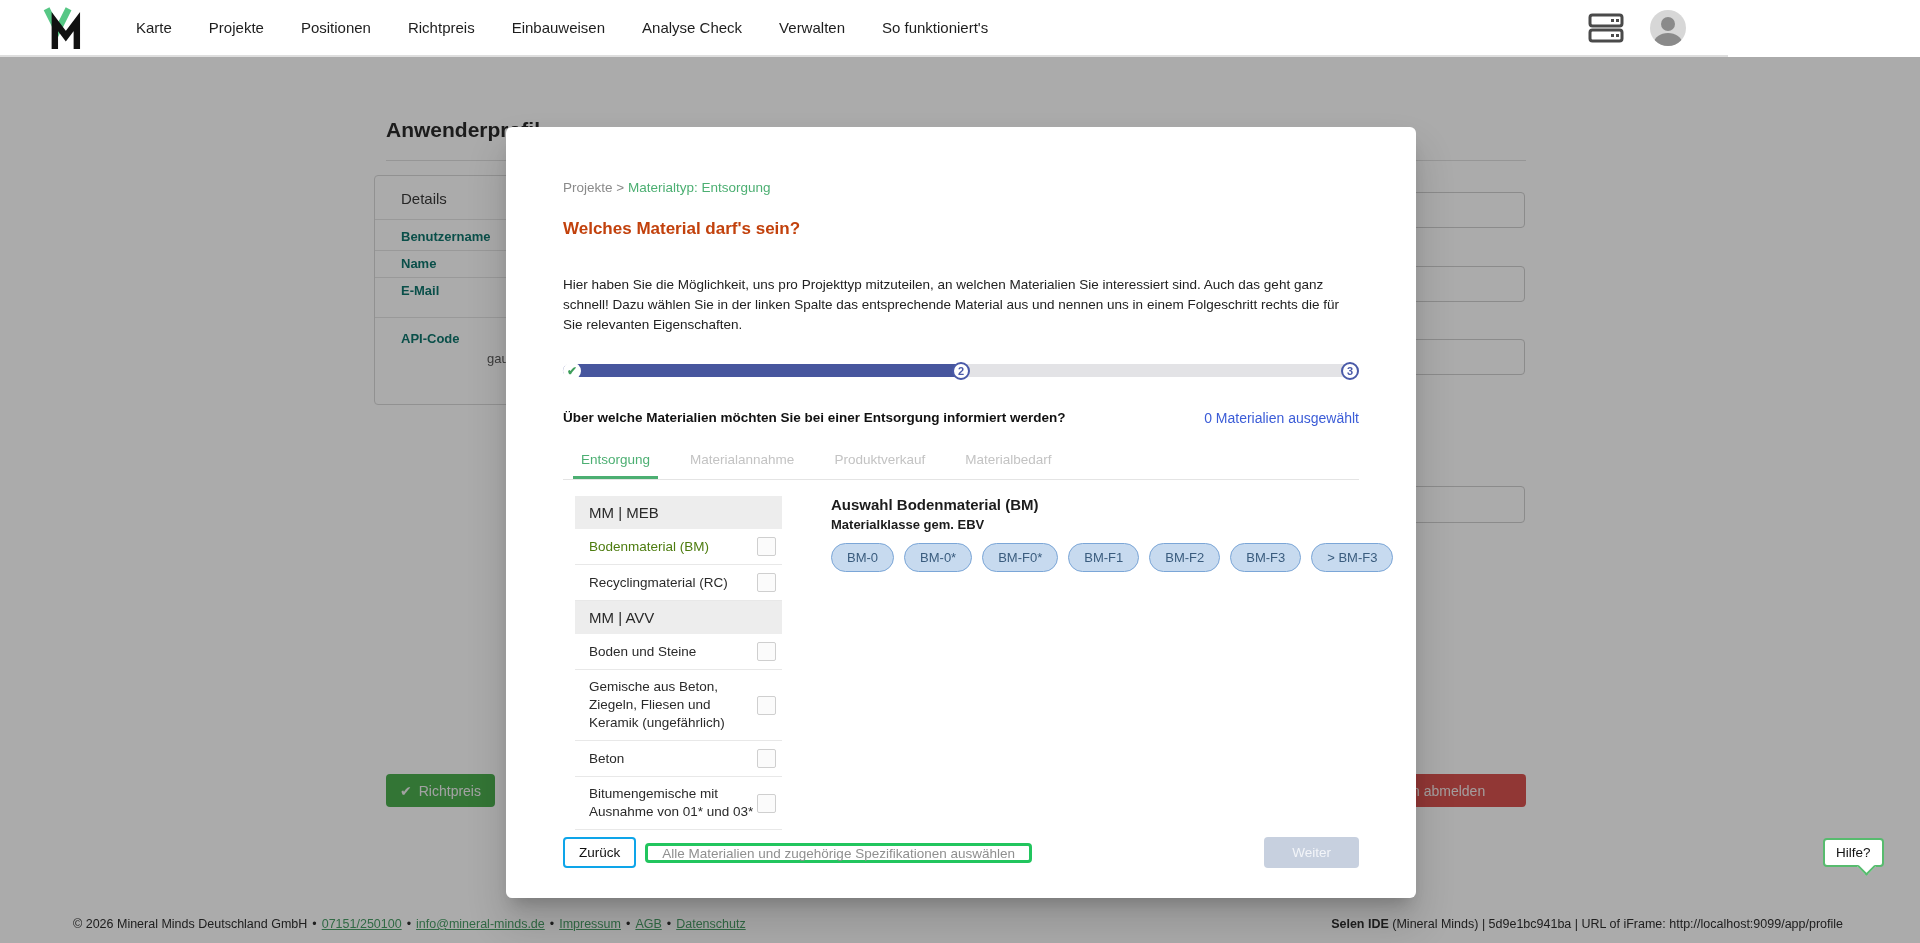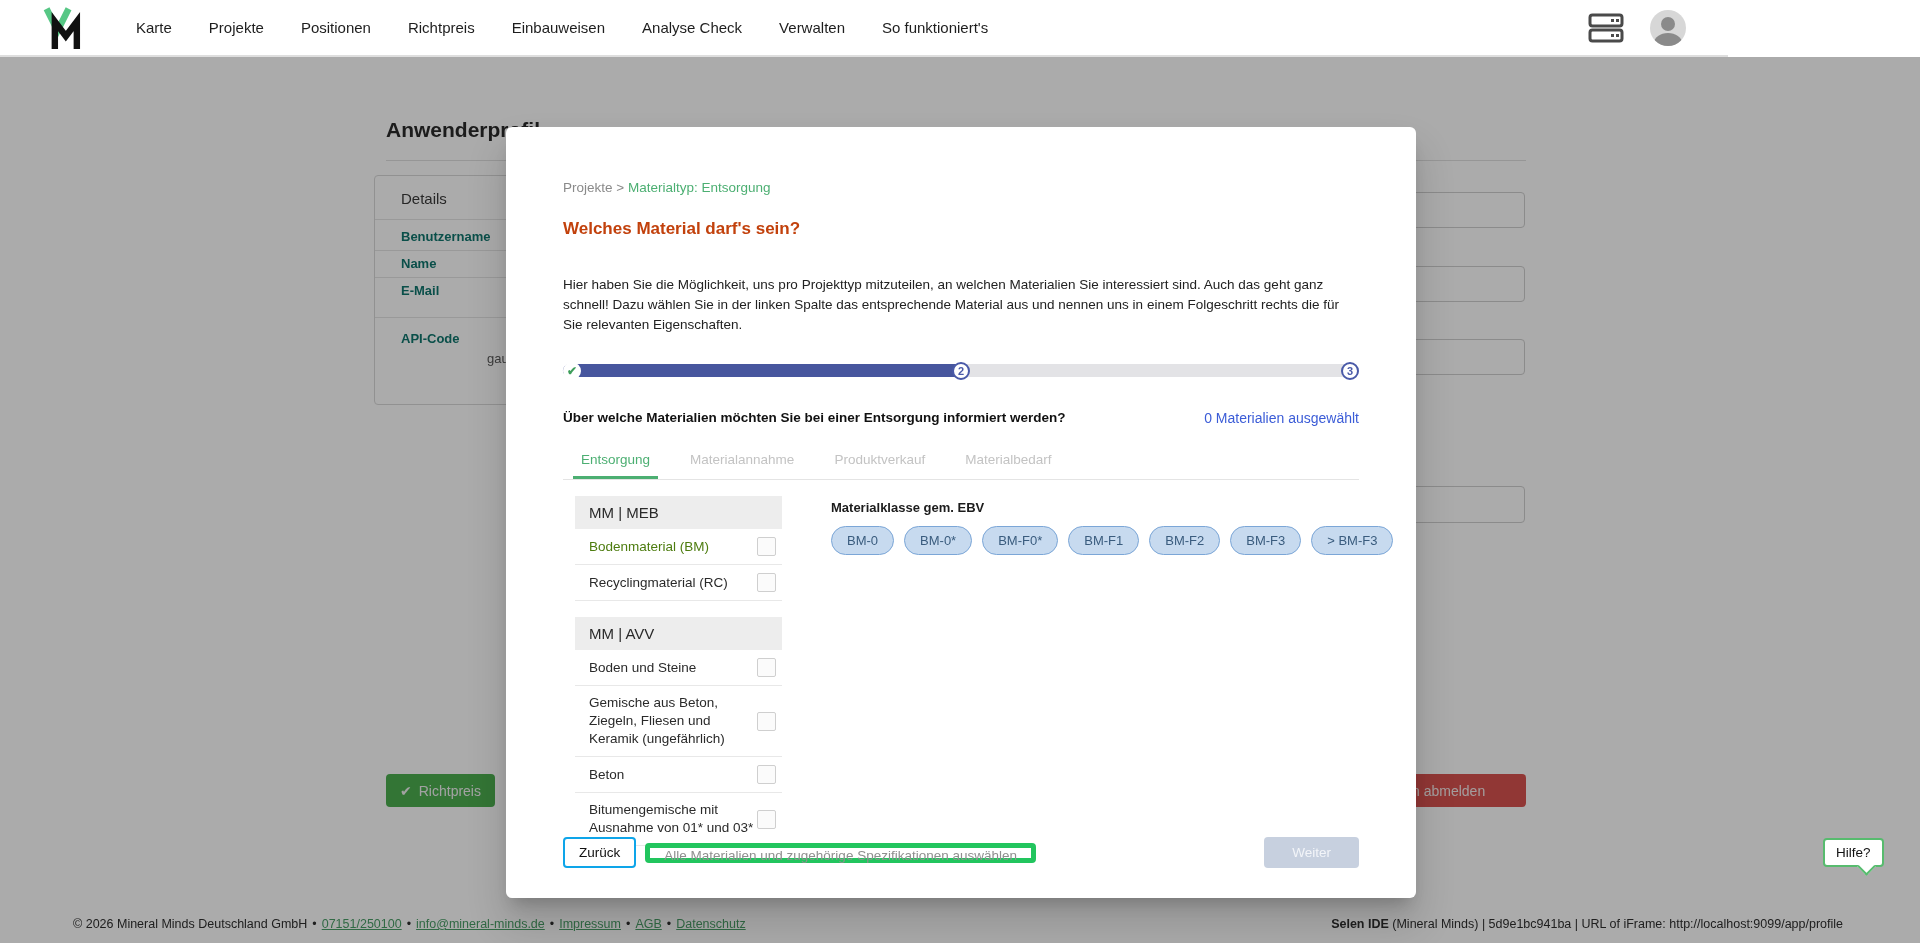--- a/index.html
+++ b/index.html
@@ -82,21 +82,21 @@
   .q-text { font-size:13.5px; font-weight:700; color:#111; }
   .q-count { font-size:14px; font-weight:500; color:#3b5cd7; cursor:pointer; }
 
   .tabs { margin-top:20px; display:flex; gap:24px; padding-left:10px; border-bottom:1px solid #e4e4e4; }
   .tab { font-size:13.5px; color:#c3c3c3; padding:6px 8px 9px 8px; border-bottom:3px solid transparent; cursor:pointer; }
   .tab.active { color:#4caf72; border-bottom-color:#4caf72; }
 
   .cols { display:flex; margin-top:16px; }
   .left-col { width:228px; margin-left:12px; }
   .sec-header { background:#ededed; padding:8px 14px; font-size:15px; color:#2a2a2a; }
-  .sec-header.second { margin-top:16px; }
+  .sec-header.second { }
   .mat-item {
     display:flex; align-items:center; justify-content:space-between;
     padding:8px 6px 8px 14px; border-bottom:1px solid #e8e8e8;
     font-size:13.5px; color:#2a2a2a; line-height:18px; cursor:pointer;
   }
   .mat-item .lbl { width:168px; }
   .mat-item.selected .lbl { color:#4d7c0f; }
   .checkbox { width:19px; height:19px; border:1px solid #cfcfcf; border-radius:2px; background:#fbfbfb; flex-shrink:0; cursor:pointer; }
 
   .right-col { margin-left:49px; flex:1; }
@@ -104,21 +104,21 @@
   .r-sub { margin-top:4px; font-size:13px; font-weight:700; color:#1c1c1c; }
   .pills { margin-top:11px; display:flex; gap:10px; }
   .pill {
     height:29px; padding:0 15px; border-radius:15px; background:#c7daef;
     border:1px solid #7ba6d7; color:#3a5c7e; font-size:13px;
     display:flex; align-items:center; cursor:pointer; white-space:nowrap;
   }
 
   .m-footer { position:absolute; left:57px; right:57px; bottom:30px; display:flex; align-items:center; }
   .back-btn { height:31px; padding:0 14px; background:#fff; border:2px solid #0ea5e9; border-radius:4px; font-size:13.5px; color:#111; font-family:inherit; cursor:pointer; }
-  .select-all-btn { margin-left:9px; height:20px; padding:0 14px; background:#fff; border:5px solid #22c55e; border-radius:4px; font-size:13.5px; color:#8f8f8f; font-family:inherit; cursor:pointer; }
+  .select-all-btn { margin-left:9px; height:20px; padding:0 14px; background:#fff; border:3px solid #22c55e; border-radius:4px; font-size:13.5px; color:#8f8f8f; font-family:inherit; cursor:pointer; }
   .next-btn { margin-left:auto; height:31px; padding:0 28px; background:#c7d0df; border:none; border-radius:4px; font-size:13.5px; color:#f3f5f9; font-family:inherit; }
 
   
   .help-tip {
     position:absolute; left:1823px; top:838px; z-index:20;
     background:#fff; border:2px solid #57bb6e; border-radius:4px;
     padding:5px 11px; font-size:13.5px; color:#111; cursor:pointer;
   }
   .help-tail {
     position:absolute; right:9px; bottom:-8px; width:13px; height:13px; background:#fff;
@@ -249,20 +249,21 @@
         <span class="lbl">Beton</span>
         <div class="checkbox"></div>
       </div>
       <div class="mat-item">
         <span class="lbl">Bitumengemische mit Ausnahme von 01* und 03*</span>
         <div class="checkbox"></div>
       </div>
     </div>
 
     <div class="right-col">
+      <div class="r-title">Auswahl Bodenmaterial (BM)</div>
       <div class="r-sub">Materialklasse gem. EBV</div>
       <div class="pills">
         <span class="pill">BM-0</span>
         <span class="pill">BM-0*</span>
         <span class="pill">BM-F0*</span>
         <span class="pill">BM-F1</span>
         <span class="pill">BM-F2</span>
         <span class="pill">BM-F3</span>
         <span class="pill">&gt; BM-F3</span>
       </div>

